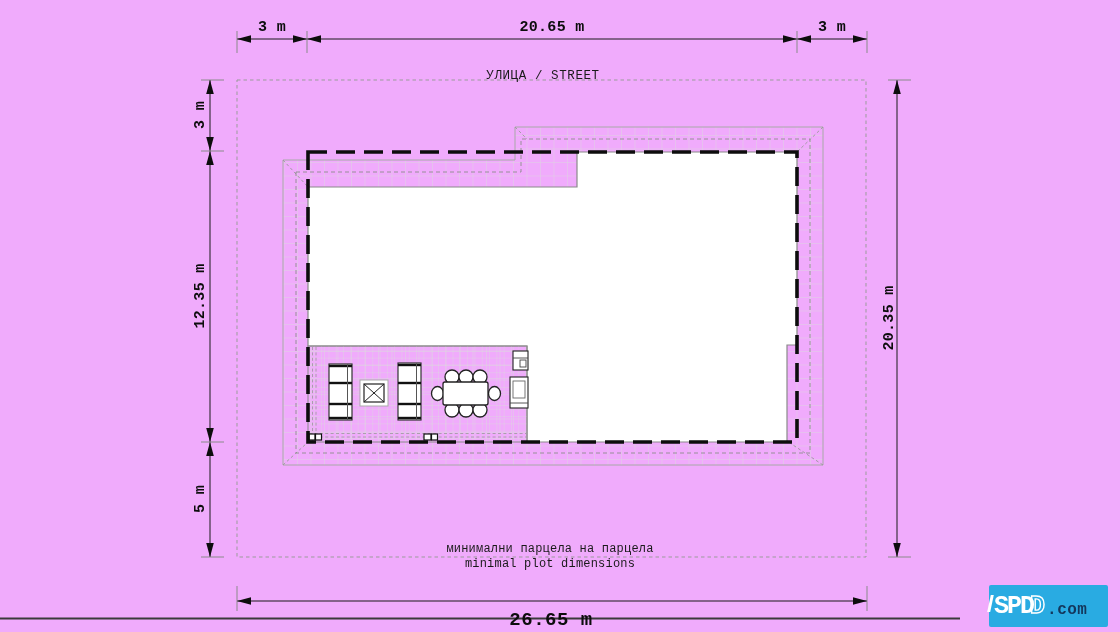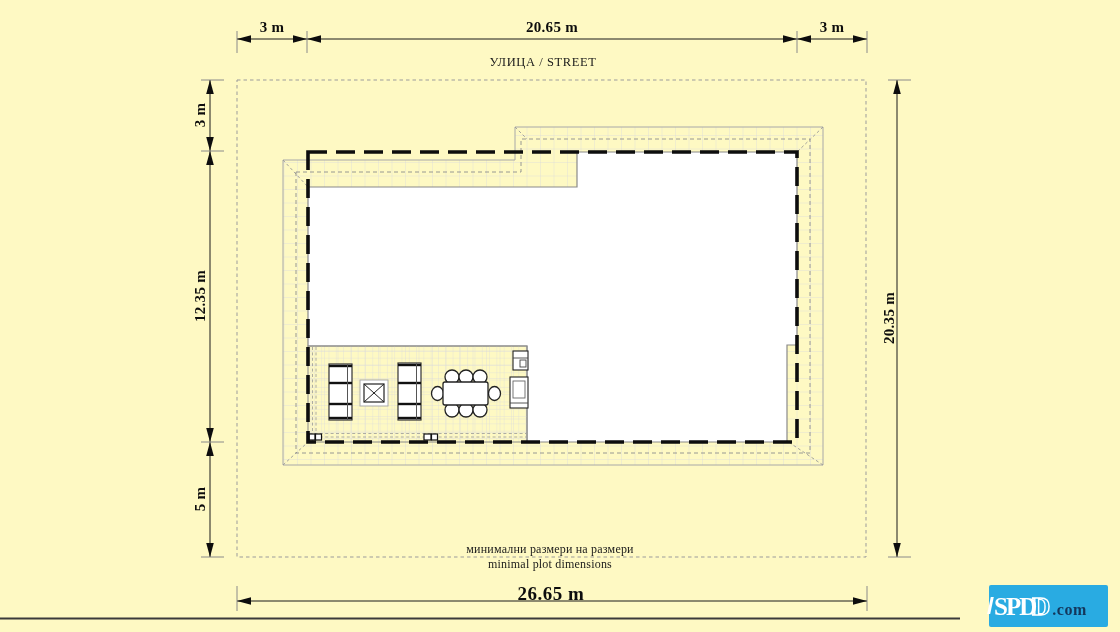--- a/index.html
+++ b/index.html
@@ -1,18 +1,18 @@
 <!DOCTYPE html>
 <html><head>
 <meta charset="utf-8">
 <style>
   html,body{margin:0;padding:0;background:#ffffff;}
   .canvas{
-    position:relative;width:1120px;height:632px;background:#fef9c3;overflow:hidden;
-    font-family:Liberation Serif, serif;color:#111;
+    position:relative;width:1120px;height:632px;background:#f0abfc;overflow:hidden;
+    font-family:Liberation Mono, monospace;color:#111;
   }
   .canvas svg{position:absolute;left:0;top:0;}
   .lbl{position:absolute;transform:translate(-50%,-50%);white-space:nowrap;}
   .dim{font-weight:bold;font-size:15px;color:#0d0d0d;letter-spacing:.3px;}
   .dim-big{font-weight:bold;font-size:19px;color:#0d0d0d;letter-spacing:.5px;}
   .rot{transform:translate(-50%,-50%) rotate(-90deg);}
   .street{font-size:12.5px;color:#1a1a1a;letter-spacing:.6px;}
   .caption{font-size:12px;color:#1a1a1a;letter-spacing:.2px;}
   .logo{
     position:absolute;left:989px;top:585px;width:119px;height:42px;
@@ -186,32 +186,32 @@
       </g>
     </g>
 
     <line x1="0" y1="618.5" x2="960" y2="618.5" stroke="#3a3a3a" stroke-width="2"></line>
   </svg>
 
   <div class="lbl dim" style="left:272px;top:27px;">3 m</div>
   <div class="lbl dim" style="left:552px;top:27px;">20.65 m</div>
   <div class="lbl dim" style="left:832px;top:27px;">3 m</div>
 
-  <div class="lbl street" style="left:543px;top:62px;text-align:center;">УЛИЦА / STREET</div>
+  <div class="lbl street" style="left:543px;top:76px;text-align:center;">УЛИЦА / STREET</div>
 
   <div class="lbl dim rot" style="left:200px;top:115px;">3 m</div>
   <div class="lbl dim rot" style="left:200px;top:296px;">12.35 m</div>
   <div class="lbl dim rot" style="left:200px;top:499px;">5 m</div>
 
   <div class="lbl dim rot" style="left:889px;top:318px;">20.35 m</div>
 
-  <div class="lbl caption" style="left:550px;top:549px;">минимални размери на размери</div>
+  <div class="lbl caption" style="left:550px;top:549px;">минимални парцела на парцела</div>
   <div class="lbl caption" style="left:550px;top:564px;text-align:center;">minimal plot dimensions</div>
 
-  <div class="lbl dim-big" style="left:551px;top:594px;text-align:center;">26.65 m</div>
+  <div class="lbl dim-big" style="left:551px;top:620px;text-align:center;">26.65 m</div>
 
   <div class="logo" style="background: rgb(41, 171, 226);">
     <span class="logo-main">SPD</span>
       <span class="logo-outline">D</span>
       <span class="logo-suffix" style="color: rgb(20, 55, 92);">.com</span>
   </div>
 
 </div>
 
 </body></html>

